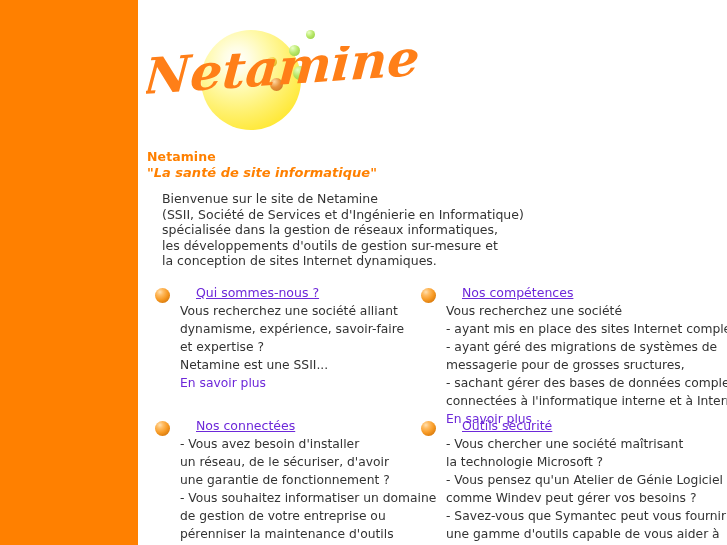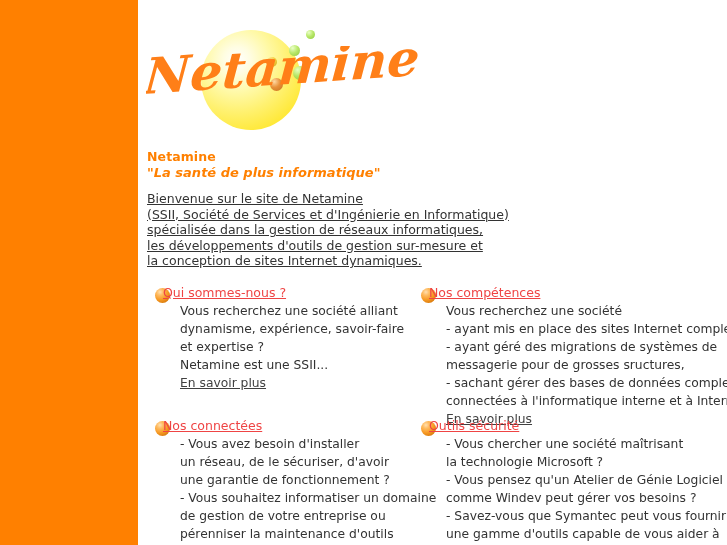--- a/index.html
+++ b/index.html
@@ -106,27 +106,26 @@
     white-space: nowrap;
   }
   .tagline .q {
     font-style: normal;
     font-weight: bold;
   }
 
   
   .intro {
     position: absolute;
-    left: 9px;
+    left: 24px;
     top: 191px;
     font-size: 12.5px;
     color: #333333;
     line-height: 15.6px;
     white-space: nowrap;
-    text-decoration: underline;
   }
 
   
   .block {
     position: absolute;
   }
   .block.col-left  { left: 9px;   width: 270px; }
   .block.col-right { left: 275px; width: 310px; }
   .block.row-1 { top: 285px; }
   .block.row-2 { top: 418px; }
@@ -136,40 +135,39 @@
     left: 8px;
     top: 3px;
     width: 15px;
     height: 15px;
     border-radius: 50%;
     background: radial-gradient(circle at 33% 27%,
       #ffe0b0 0%, #ffbc63 22%, #f79a24 52%, #d87a0d 80%, #b86305 100%);
   }
   .block-head {
     position: absolute;
-    left: 16px;
+    left: 49px;
     top: 0px;
     font-size: 12.5px;
-    color: #ef4444;
+    color: #6d28d9;
     text-decoration: underline;
     white-space: nowrap;
     cursor: pointer;
   }
   .block-body {
     position: absolute;
     left: 33px;
     top: 17px;
     font-size: 12.3px;
     color: #333333;
     line-height: 18px;
     white-space: nowrap;
   }
   .more {
-    color: #404040;
-    text-decoration: underline;
+    color: #6d28d9;
     cursor: pointer;
   }
 </style>
 </head>
 <body>
 
 <div id="page">
 
   <div class="sidebar-band"></div>
 
@@ -183,21 +181,21 @@
       <div class="bub bub-d"></div>
       <div class="bub bub-e"></div>
       <div class="logo-word">
         <svg width="340" height="70" viewBox="0 0 340 70" xmlns="http://www.w3.org/2000/svg">
           <text x="4" y="48" font-family="DejaVu Serif, Liberation Serif, serif" font-size="50" font-style="italic" font-weight="bold" fill="#ff7f18" transform="skewX(-8) rotate(-4 4 48)">Netamine</text>
         </svg>
       </div>
     </div>
 
     <div class="brand-line">Netamine</div>
-    <div class="tagline"><span class="q">"</span><span>La santé de plus informatique</span><span class="q">"</span></div>
+    <div class="tagline"><span class="q">"</span><span>La santé de site informatique</span><span class="q">"</span></div>
 
     <div class="intro">Bienvenue sur le site de Netamine<br>(SSII, Société de Services et d'Ingénierie en Informatique)<br>spécialisée dans la gestion de réseaux informatiques,<br>les développements d'outils de gestion sur-mesure et<br>la conception de sites Internet dynamiques.</div>
 
     <div class="block col-left row-1">
       <div class="bullet"></div>
       <div class="block-head">Qui sommes-nous ?</div>
       <div class="block-body">
         <span>Vous recherchez une société alliant<br>dynamisme, expérience, savoir-faire<br>et expertise ?<br>Netamine est une SSII...</span><br>
         <span class="more">En savoir plus</span>
       </div>

